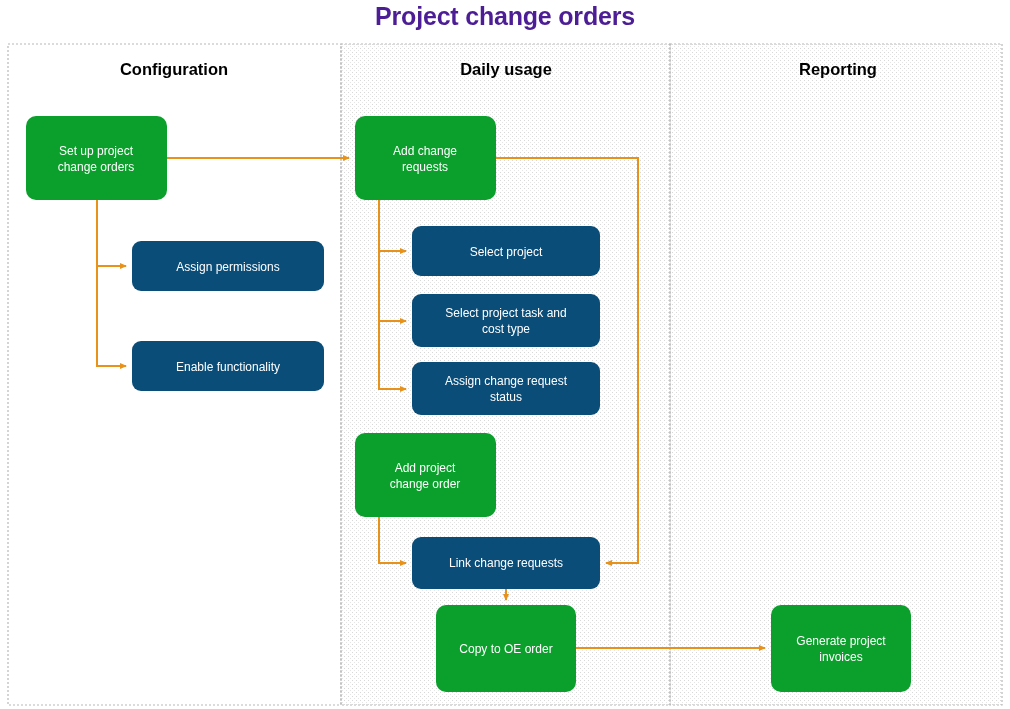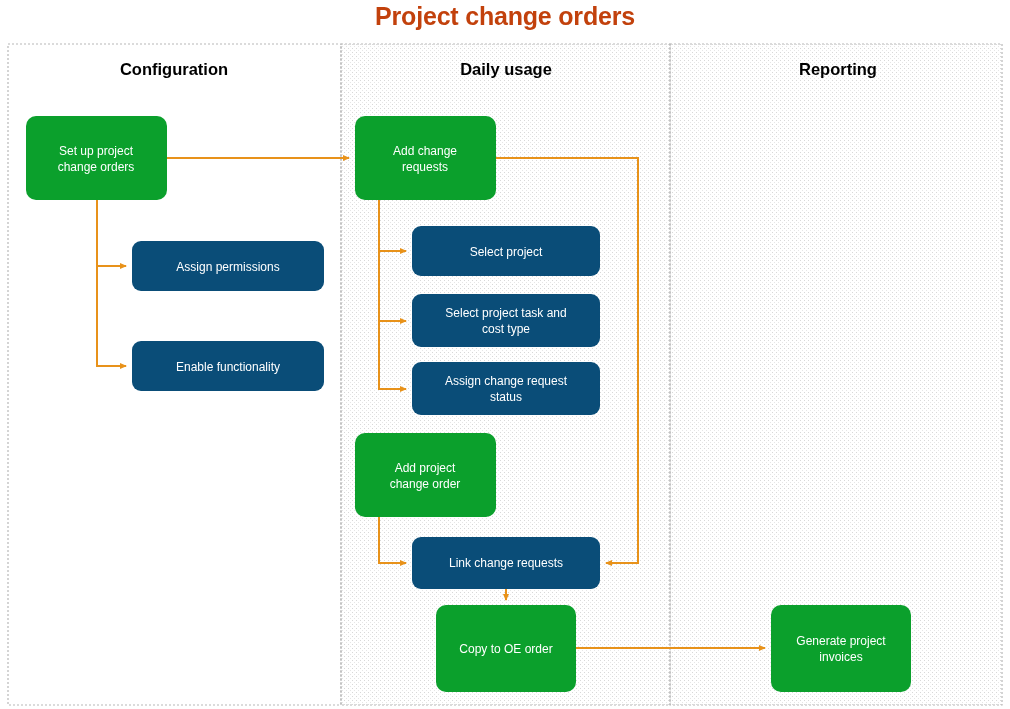--- a/index.html
+++ b/index.html
@@ -18,21 +18,21 @@
     overflow: hidden;
   }
   #diagram-title {
     position: absolute;
     left: 0;
     top: 2px;
     width: 1010px;
     text-align: center;
     font-size: 25px;
     font-weight: bold;
-    color: #c2410c;
+    color: #4c1d95;
     letter-spacing: -0.2px;
   }
   svg#flowchart {
     position: absolute;
     left: 0;
     top: 0;
   }
   .swimlane-title {
     font-family: "Liberation Sans", sans-serif;
     font-size: 16.5px;

